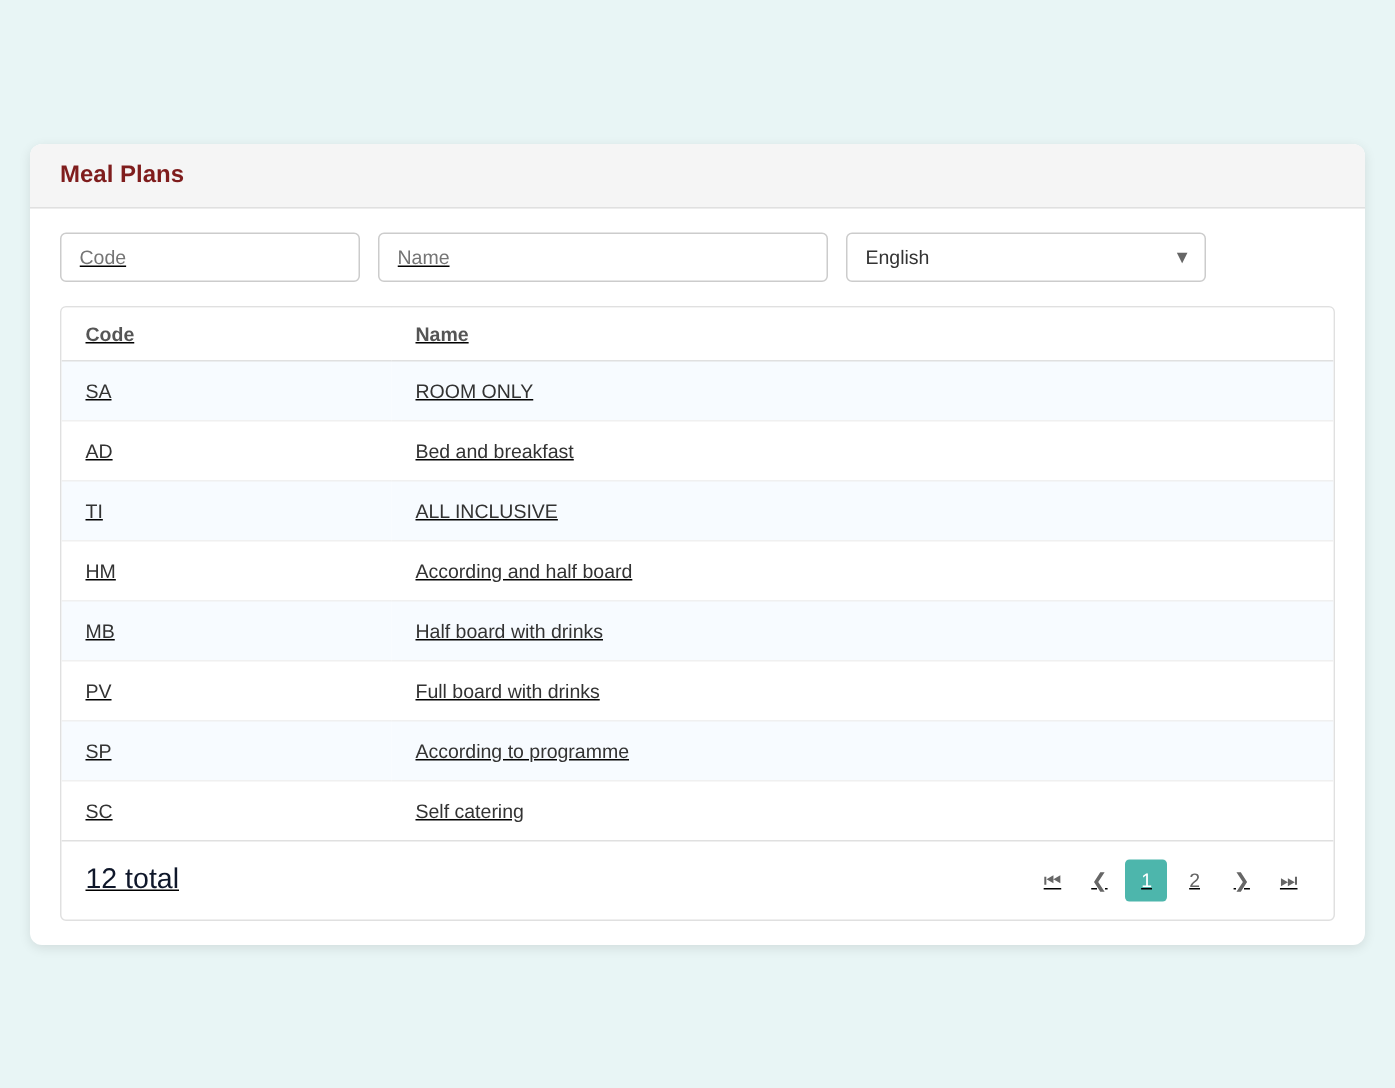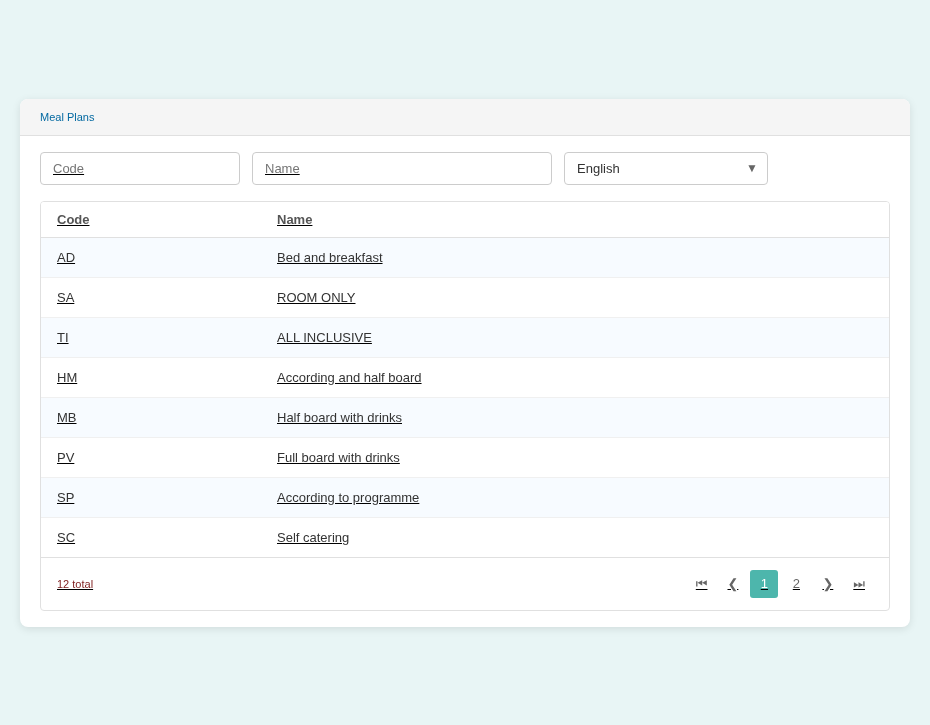--- a/index.html
+++ b/index.html
@@ -19,23 +19,23 @@
       box-shadow: 0 2px 8px rgba(0,0,0,0.1);
       width: 900px;
       overflow: hidden;
     }
     .card-header {
       background: #f5f5f5;
       padding: 12px 20px;
       border-bottom: 1px solid #e0e0e0;
     }
     .card-header h2 {
-      font-size: 11px;
-      font-weight: 400;
-      color: #0369a1;
+      font-size: 16px;
+      font-weight: 700;
+      color: #7f1d1d;
     }
     .card-body {
       padding: 16px 20px;
       text-decoration: underline;
     }
     .filters {
       display: flex;
       gap: 12px;
       margin-bottom: 16px;
     }
@@ -48,21 +48,21 @@
       outline: none;
     }
     .input-code {
       width: 200px;
     }
     .input-name {
       width: 300px;
     }
     .select-wrapper {
       position: relative;
-      width: 204px;
+      width: 240px;
     }
     .select-wrapper select {
       width: 100%;
       border: 1px solid #ccc;
       border-radius: 4px;
       padding: 8px 32px 8px 12px;
       font-size: 13px;
       color: #333;
       background: #fff;
       appearance: none;
@@ -119,22 +119,22 @@
       width: 220px;
     }
     .footer {
       display: flex;
       justify-content: space-between;
       align-items: center;
       padding: 12px 16px;
       border-top: 1px solid #e0e0e0;
     }
     .total-label {
-      font-size: 11px;
-      color: #7f1d1d;
+      font-size: 19px;
+      color: #0f172a;
     }
     .pagination {
       display: flex;
       align-items: center;
       gap: 4px;
     }
     .page-btn {
       border: none;
       background: none;
       cursor: pointer;
@@ -189,26 +189,26 @@
     <div class="table-container">
       <table>
         <thead>
           <tr>
             <th class="col-code">Code</th>
             <th>Name</th>
           </tr>
         </thead>
         <tbody id="table-body">
         <tr>
+              <td class="col-code">SA</td>
+              <td>ROOM ONLY</td>
+            </tr>
+            <tr>
               <td class="col-code">AD</td>
               <td>Bed and breakfast</td>
-            </tr>
-            <tr>
-              <td class="col-code">SA</td>
-              <td>ROOM ONLY</td>
             </tr>
             <tr>
               <td class="col-code">TI</td>
               <td>ALL INCLUSIVE</td>
             </tr>
             <tr>
               <td class="col-code">HM</td>
               <td>According and half board</td>
             </tr>
             <tr>

